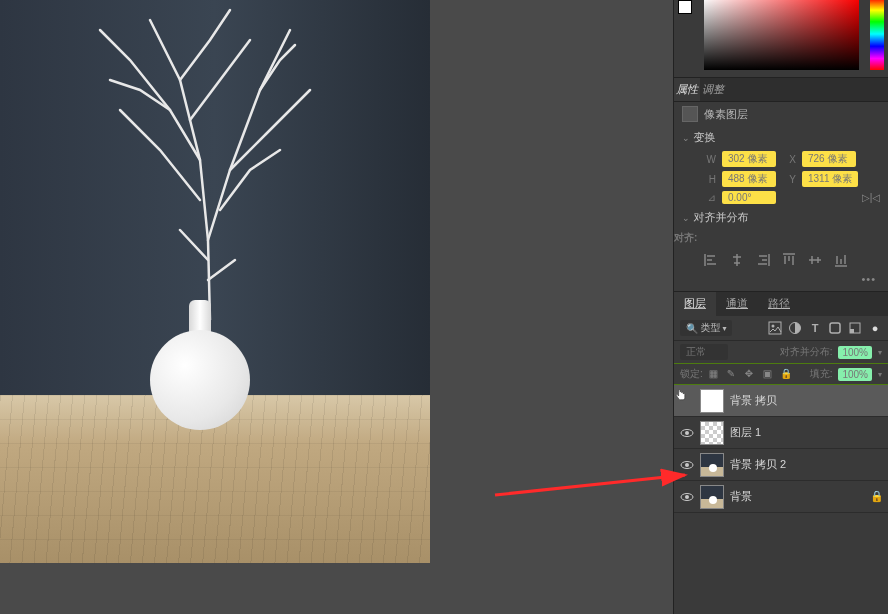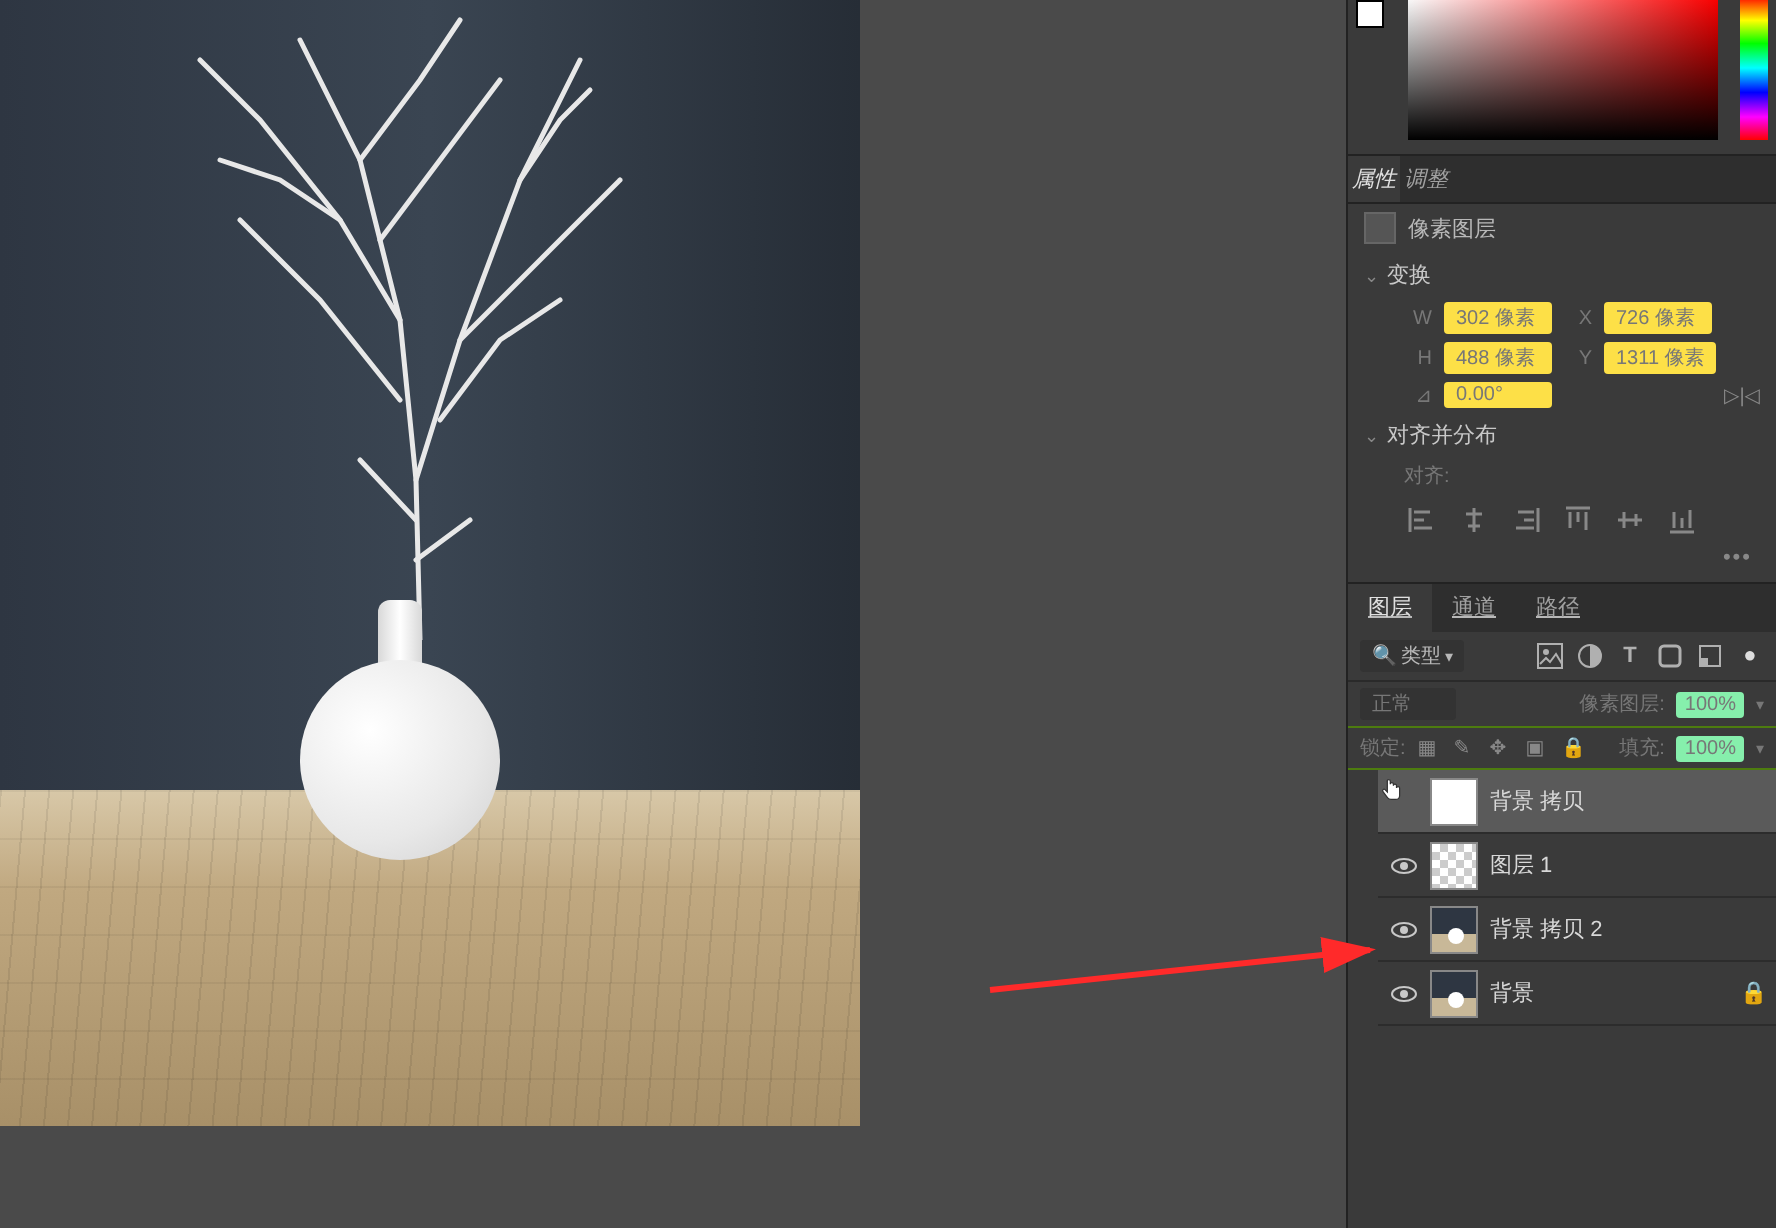--- a/index.html
+++ b/index.html
@@ -48,21 +48,21 @@
   .filter-kind { display: flex; align-items: center; gap: 2px; background: #333; padding: 1px 6px; border-radius: 2px; font-size: 10px; }
   .filter-icons { display: flex; gap: 6px; margin-left: auto; }
   .filter-ico { width: 14px; height: 14px; color: #b0b0b0; display: flex; align-items: center; justify-content: center; }
   .blend-row, .lock-row { display: flex; align-items: center; gap: 6px; padding: 3px 6px; font-size: 10px; color: #777; border-bottom: 1px solid #4d7c0f; }
   .blend-sel { background: #333; padding: 1px 6px; border-radius: 2px; min-width: 48px; color: #777; }
   .opacity-field { background: #86efac; padding: 1px 4px; border-radius: 2px; color: #777; }
   .lock-icons { display: flex; gap: 6px; }
   .lock-ico { width: 12px; height: 12px; color: #888; }
 
   .layer-list { }
-  .layer-item { display: flex; align-items: center; gap: 6px; padding: 4px 6px; border-bottom: 1px solid #2c2c2c; height: 32px; margin-left: 15px; }
+  .layer-item { display: flex; align-items: center; gap: 6px; padding: 4px 6px; border-bottom: 1px solid #2c2c2c; height: 32px; }
   .layer-item.selected { background: #5a5a5a; }
   .vis-eye { width: 14px; height: 14px; color: #c8c8c8; display: flex; align-items: center; justify-content: center; }
   .layer-thumb { width: 24px; height: 24px; border: 1px solid #888; background: #fff; position: relative; overflow: hidden; flex: none; }
   .thumb-trans { background:
     repeating-conic-gradient(#ccc 0 25%, #fff 0 50%) 0 0/8px 8px; }
   .thumb-vase { background: linear-gradient(to bottom, #2e3642 60%, #c8b898 60%); position: relative; }
   .thumb-vase::after { content: ""; position: absolute; left: 8px; top: 10px; width: 8px; height: 8px; background: #fff; border-radius: 50%; }
   .thumb-mask { position: absolute; left: 3px; top: 3px; width: 18px; height: 18px; border-radius: 3px; background: radial-gradient(circle at 50% 65%, #fff 30%, rgba(0,0,0,0) 31%); }
   .layer-name { font-size: 11px; color: #d8d8d8; }
   .layer-lock { margin-left: auto; color: #999; width: 12px; }
@@ -143,21 +143,21 @@
     <span class="field-val">0.00°</span>
     <span style="margin-left:auto; display:flex; gap:6px;">
       <span style="color:#888;">▷|◁</span>
     </span>
   </div>
 
   <div class="section-head">
     <span class="disclose">⌄</span>
     <span>对齐并分布</span>
   </div>
-  <div class="field-row" style="padding-left:28px;">
+  <div class="field-row" style="padding-left:0;font-weight:bold;">
     <span>对齐:</span>
   </div>
   <div class="align-row">
     <span class="align-ico">
         <svg viewBox="0 0 14 14">
           <path d="M1 1v12M3 3h8M3 7h5M3 11h9" stroke="#888" stroke-width="1.5"></path>
         </svg>
       </span>
     <span class="align-ico">
         <svg viewBox="0 0 14 14">
@@ -223,21 +223,21 @@
             <svg viewBox="0 0 14 14">
               <rect x="2" y="2" width="10" height="10" fill="none" stroke="#b0b0b0"></rect>
               <rect x="2" y="8" width="4" height="4" fill="#b0b0b0"></rect>
             </svg>
           </span>
         <span class="filter-ico" style="color:#ddd;">●</span>
       </div>
     </div>
     <div class="blend-row">
       <span class="blend-sel">正常</span>
-      <span style="margin-left:auto;">像素图层:</span>
+      <span style="margin-left:auto;">对齐并分布:</span>
       <span class="opacity-field">100%</span>
       <span style="font-size:8px;">▾</span>
     </div>
     <div class="lock-row">
       <span>锁定:</span>
       <span class="lock-icons">
         <span class="lock-ico">▦</span>
         <span class="lock-ico">✎</span>
         <span class="lock-ico">✥</span>
         <span class="lock-ico">▣</span>

